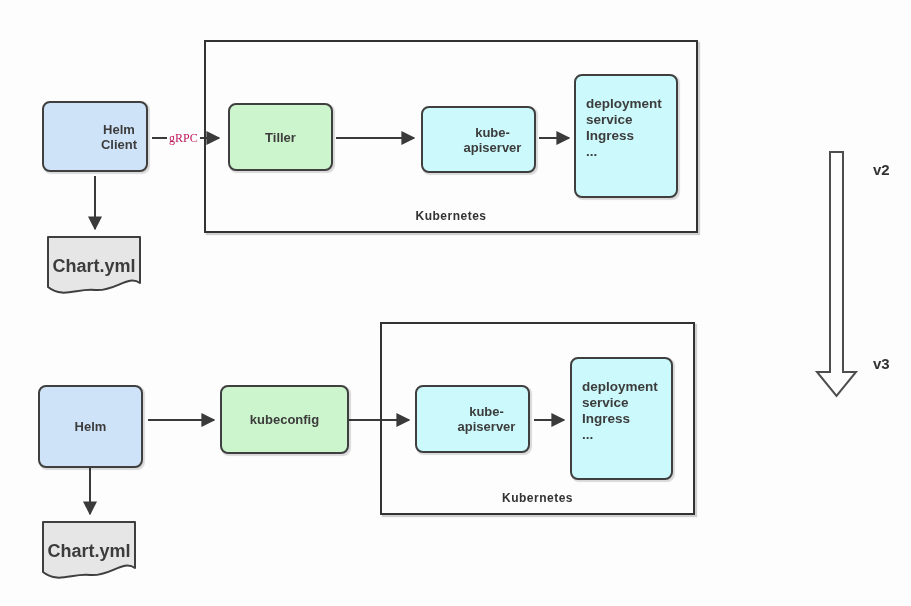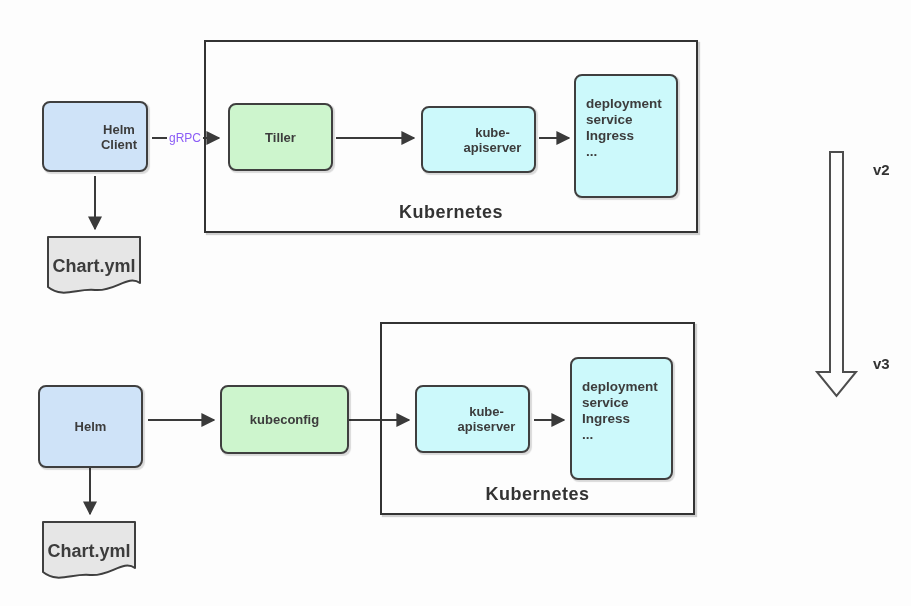--- a/index.html
+++ b/index.html
@@ -19,28 +19,28 @@
   .node.cyan{background:#ccf9fb;padding-left:28px;}
   .node.resources{align-items:flex-start;justify-content:flex-start;
     padding:20px 8px 0 10px;text-align:left;}
   .resources-text{white-space:pre-line;line-height:16px;font-size:13.5px;}
   .cluster{
     position:absolute;border:2px solid #333333;box-sizing:border-box;
     background:transparent;box-shadow:2px 2px 1px rgba(0,0,0,0.18);z-index:1;
   }
   .cluster-label{
     position:absolute;left:0;right:0;bottom:8px;text-align:center;
-    font-weight:bold;font-size:18px;letter-spacing:0.5px;color:#333333;
+    font-weight:bold;font-size:12px;letter-spacing:0.5px;color:#333333;
   }
   .doc-label{
     position:absolute;font-weight:bold;font-size:18px;text-align:center;z-index:2;
   }
   .edge-label{
-    position:absolute;font-size:12px;color:#8b5cf6;background:#fdfdfd;
-    padding:0 2px;z-index:3;
+    position:absolute;font-size:12px;color:#be185d;background:#fdfdfd;
+    padding:0 2px;z-index:3;font-family:Liberation Serif, serif;
   }
   .version-label{
     position:absolute;font-weight:bold;font-size:15px;color:#333333;z-index:2;
   }
   svg{display:block;}
 </style>
 </head>
 <body>
 
 <div class="canvas">

